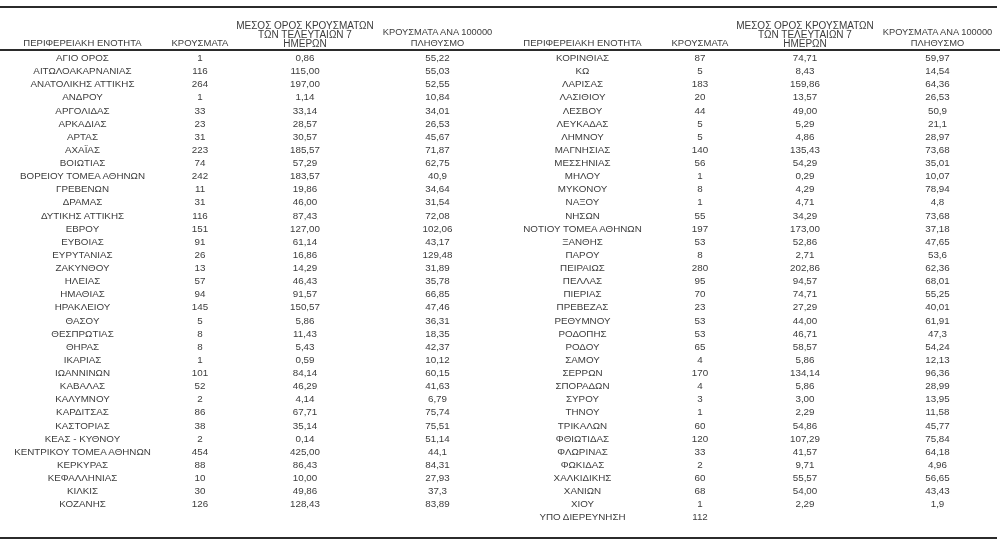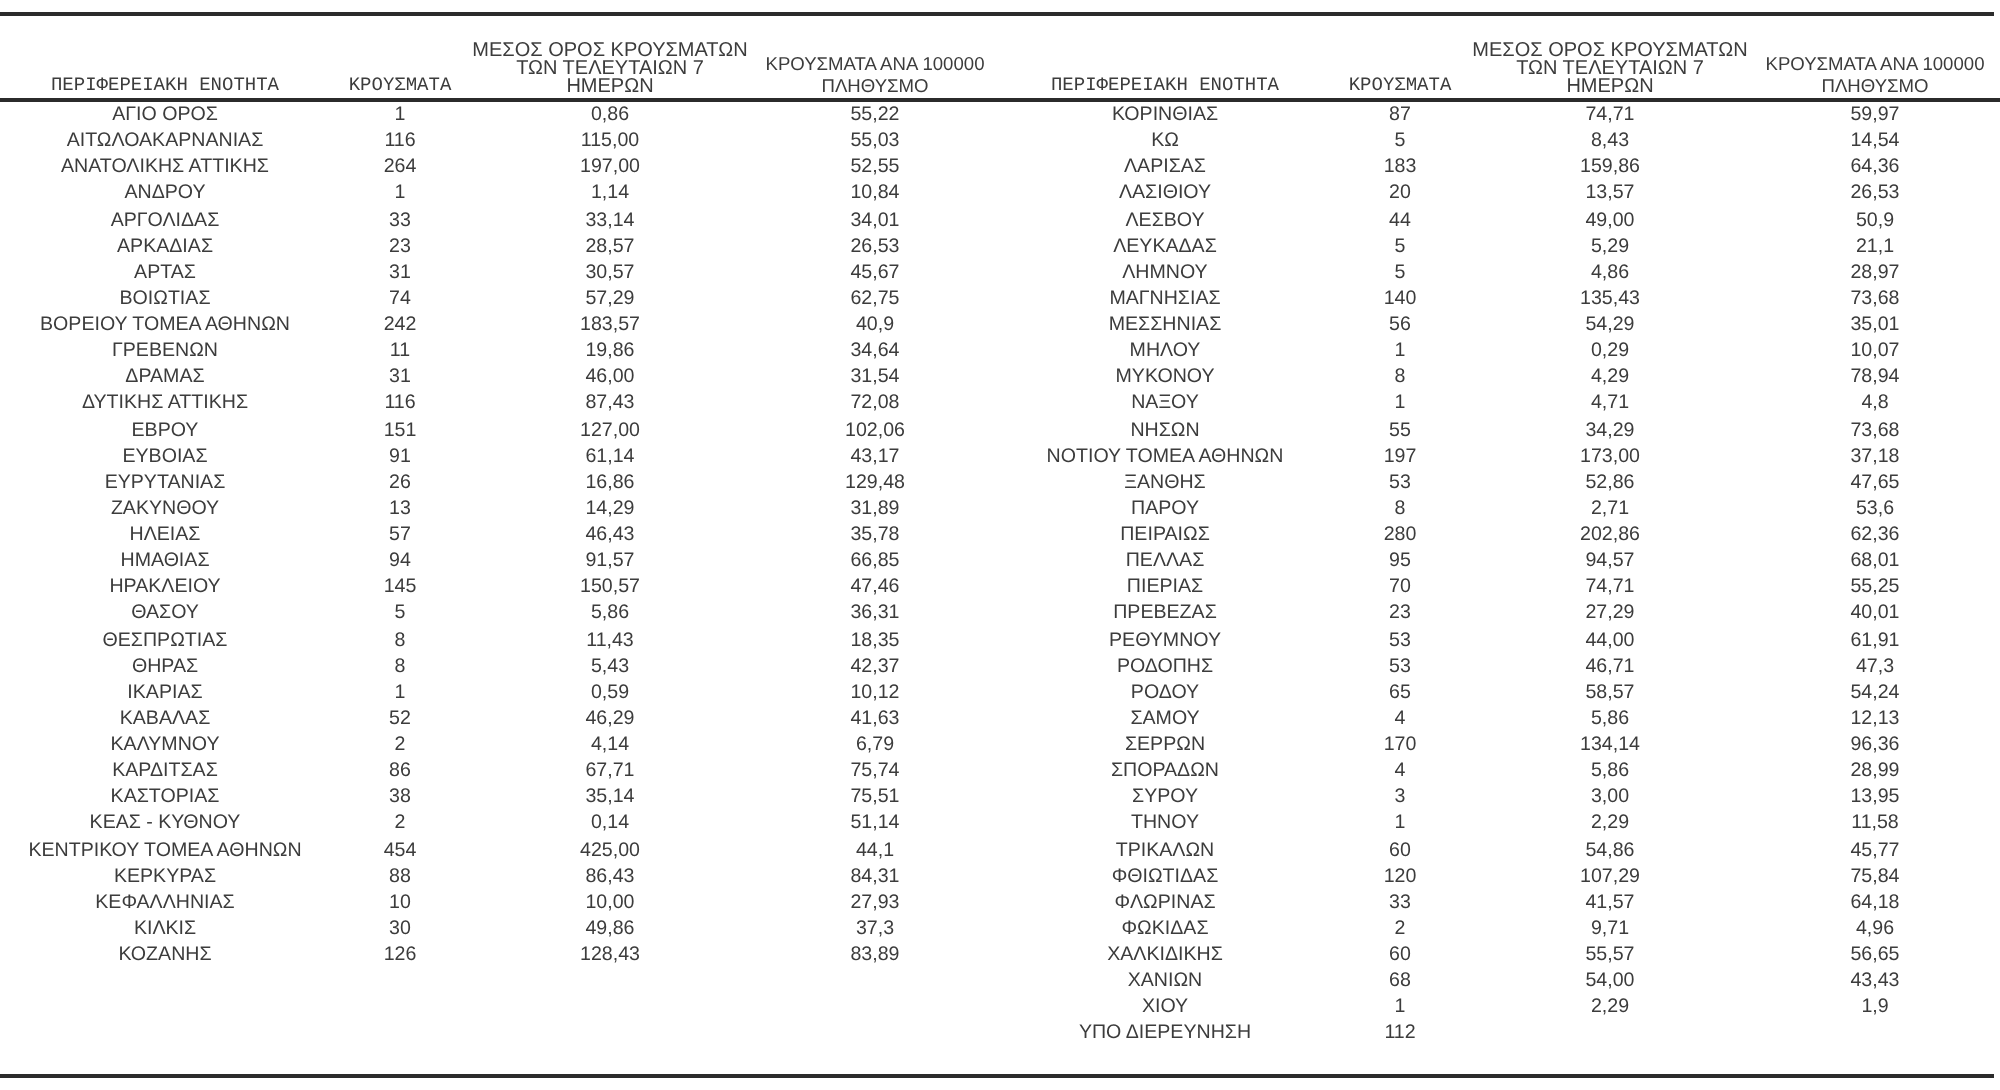--- a/index.html
+++ b/index.html
@@ -45,21 +45,20 @@
     text-align: center;
     color: #3c3c3c;
   }
   .w-region  { width: 33%; }
   .w-cases   { width: 14%; }
   .w-avg7    { width: 28%; }
   .w-per100k { width: 25%; }
   .th.region, .th.cases {
     font-size: 9.5px;
     line-height: 11px;
-    font-family: Liberation Mono, monospace;
   }
   .th.avg7 {
     font-size: 10px;
     line-height: 9px;
   }
   .th.per100k {
     font-size: 9.3px;
     line-height: 10.5px;
   }
   .th-line { display: block; }
@@ -133,20 +132,26 @@
             <div class="td w-avg7">28,57</div>
             <div class="td w-per100k">26,53</div>
           </div>
           <div class="tr">
             <div class="td w-region">ΑΡΤΑΣ</div>
             <div class="td w-cases">31</div>
             <div class="td w-avg7">30,57</div>
             <div class="td w-per100k">45,67</div>
           </div>
           <div class="tr">
+            <div class="td w-region">ΑΧΑΪΑΣ</div>
+            <div class="td w-cases">223</div>
+            <div class="td w-avg7">185,57</div>
+            <div class="td w-per100k">71,87</div>
+          </div>
+          <div class="tr">
             <div class="td w-region">ΒΟΙΩΤΙΑΣ</div>
             <div class="td w-cases">74</div>
             <div class="td w-avg7">57,29</div>
             <div class="td w-per100k">62,75</div>
           </div>
           <div class="tr">
             <div class="td w-region">ΒΟΡΕΙΟΥ ΤΟΜΕΑ ΑΘΗΝΩΝ</div>
             <div class="td w-cases">242</div>
             <div class="td w-avg7">183,57</div>
             <div class="td w-per100k">40,9</div>
@@ -227,20 +232,26 @@
             <div class="td w-region">ΘΗΡΑΣ</div>
             <div class="td w-cases">8</div>
             <div class="td w-avg7">5,43</div>
             <div class="td w-per100k">42,37</div>
           </div>
           <div class="tr">
             <div class="td w-region">ΙΚΑΡΙΑΣ</div>
             <div class="td w-cases">1</div>
             <div class="td w-avg7">0,59</div>
             <div class="td w-per100k">10,12</div>
+          </div>
+          <div class="tr">
+            <div class="td w-region">ΙΩΑΝΝΙΝΩΝ</div>
+            <div class="td w-cases">101</div>
+            <div class="td w-avg7">84,14</div>
+            <div class="td w-per100k">60,15</div>
           </div>
           <div class="tr">
             <div class="td w-region">ΚΑΒΑΛΑΣ</div>
             <div class="td w-cases">52</div>
             <div class="td w-avg7">46,29</div>
             <div class="td w-per100k">41,63</div>
           </div>
           <div class="tr">
             <div class="td w-region">ΚΑΛΥΜΝΟΥ</div>
             <div class="td w-cases">2</div>

